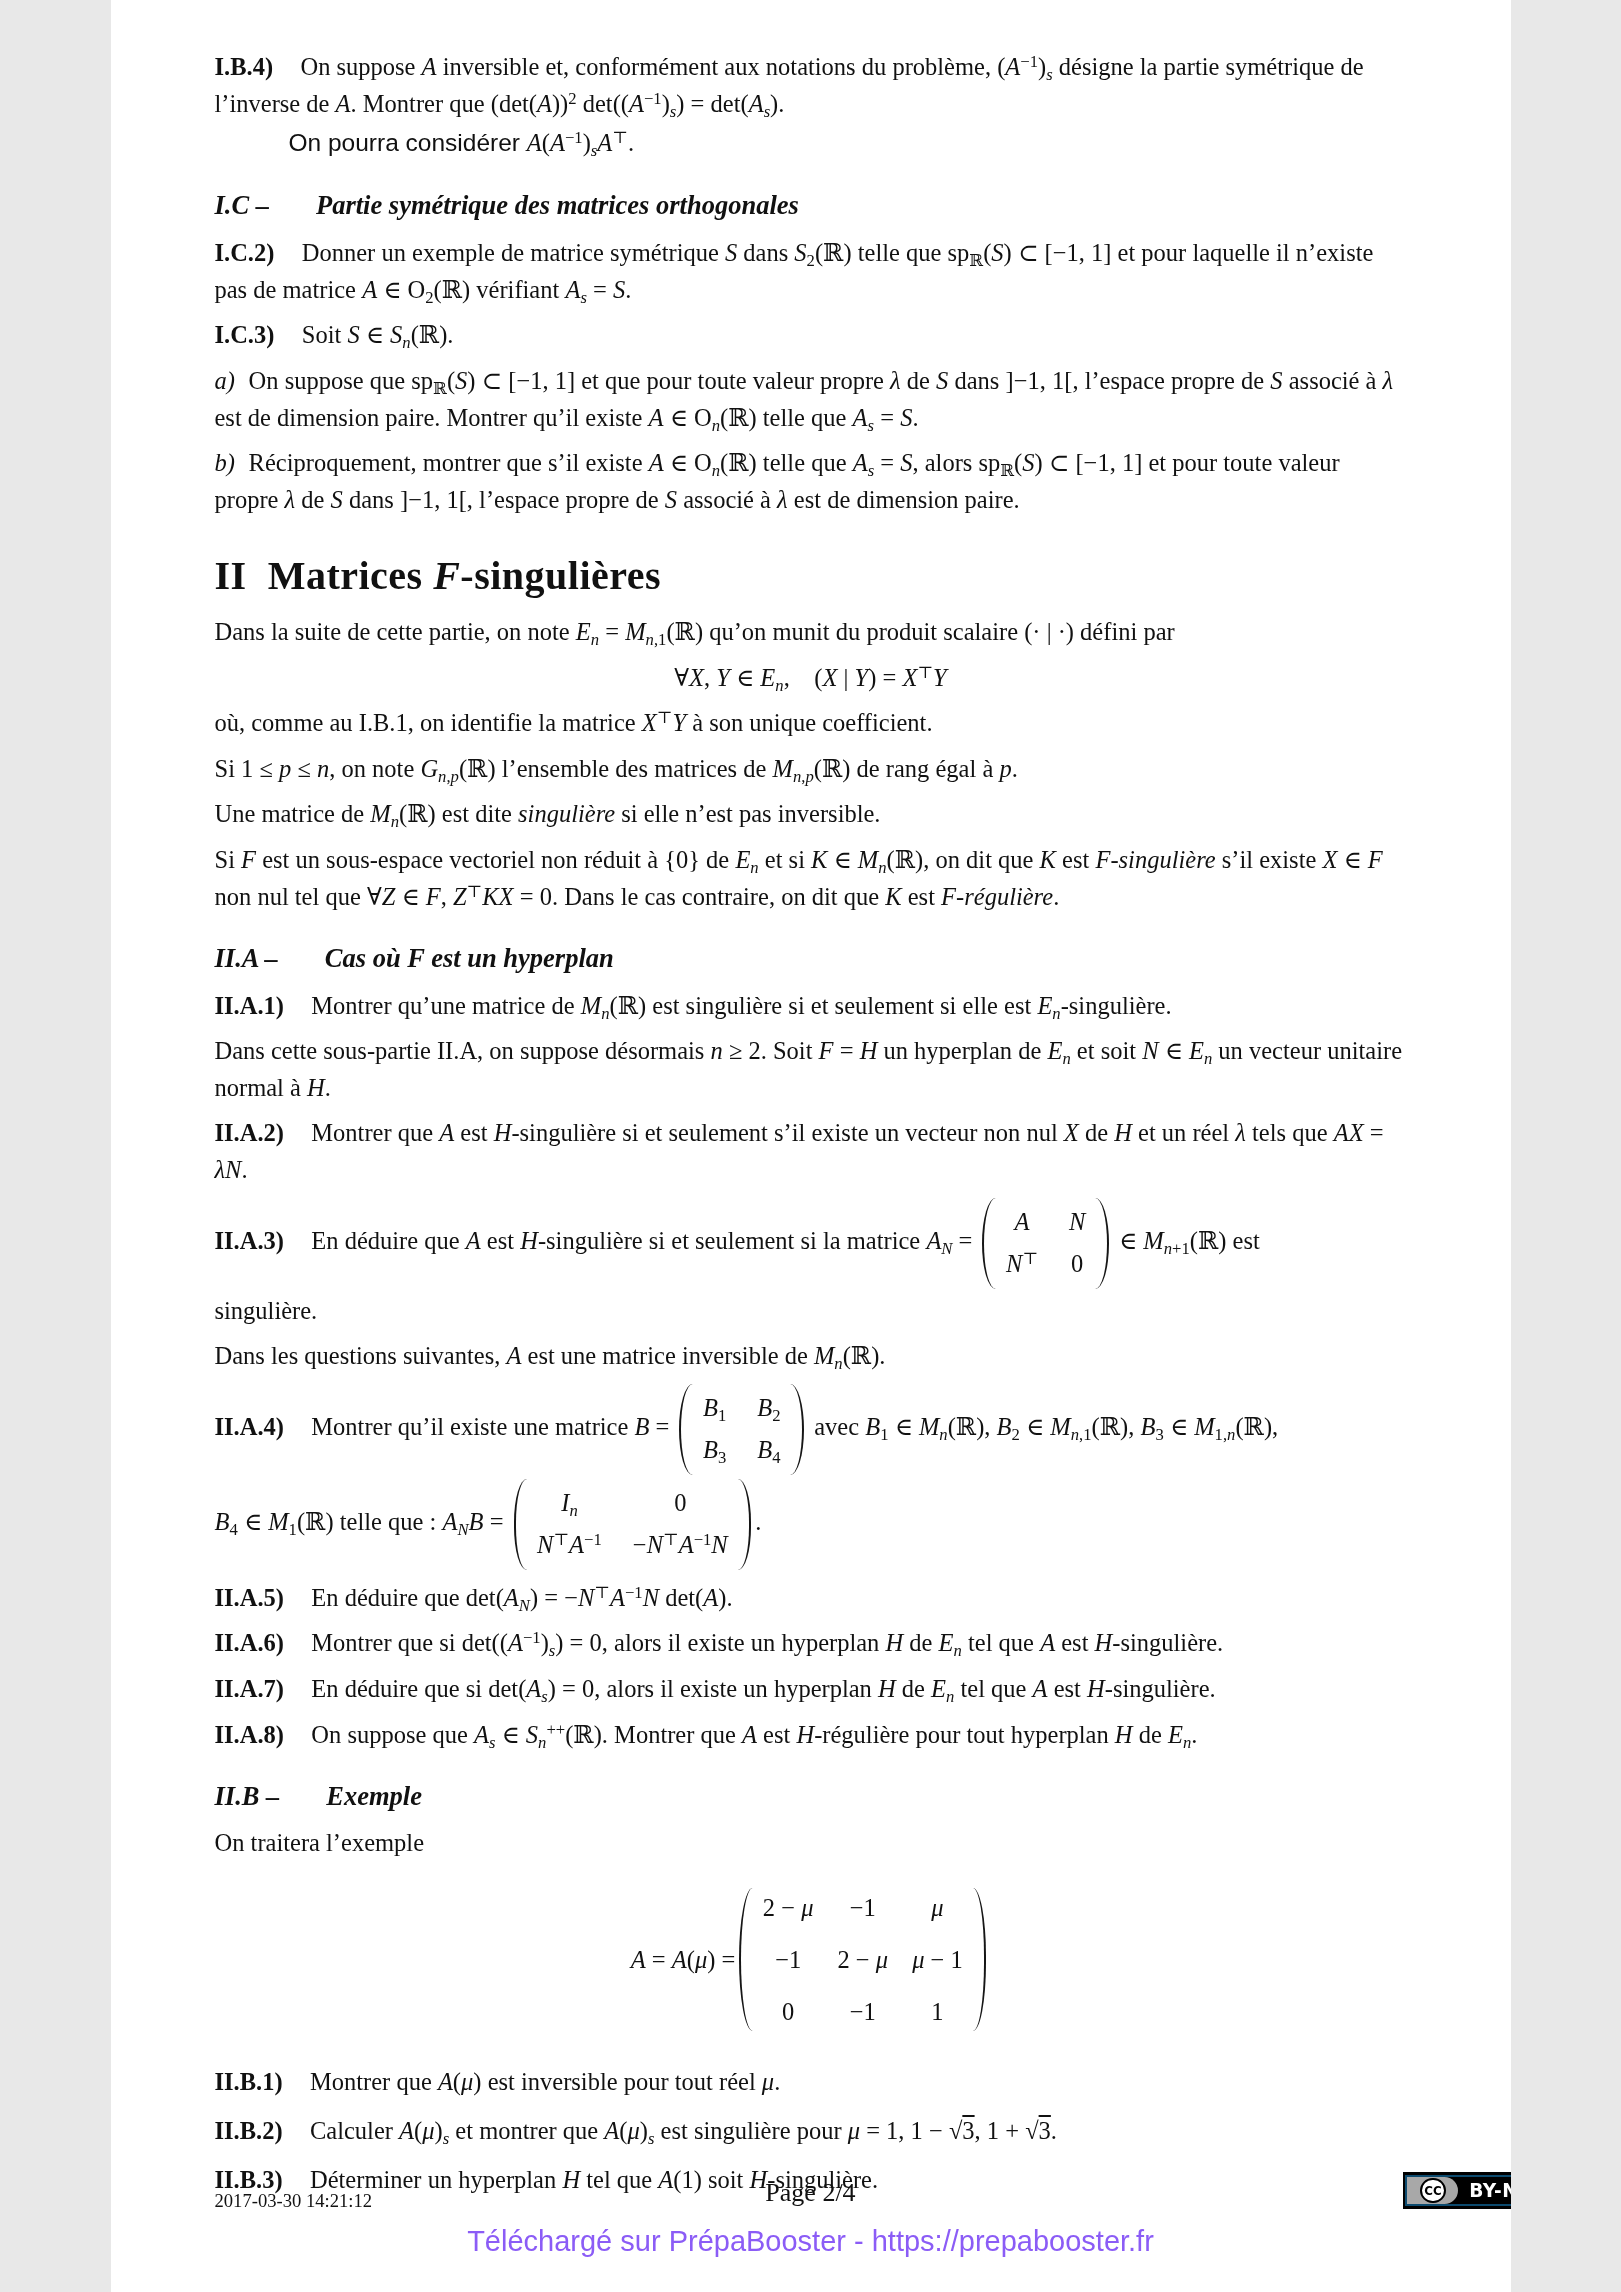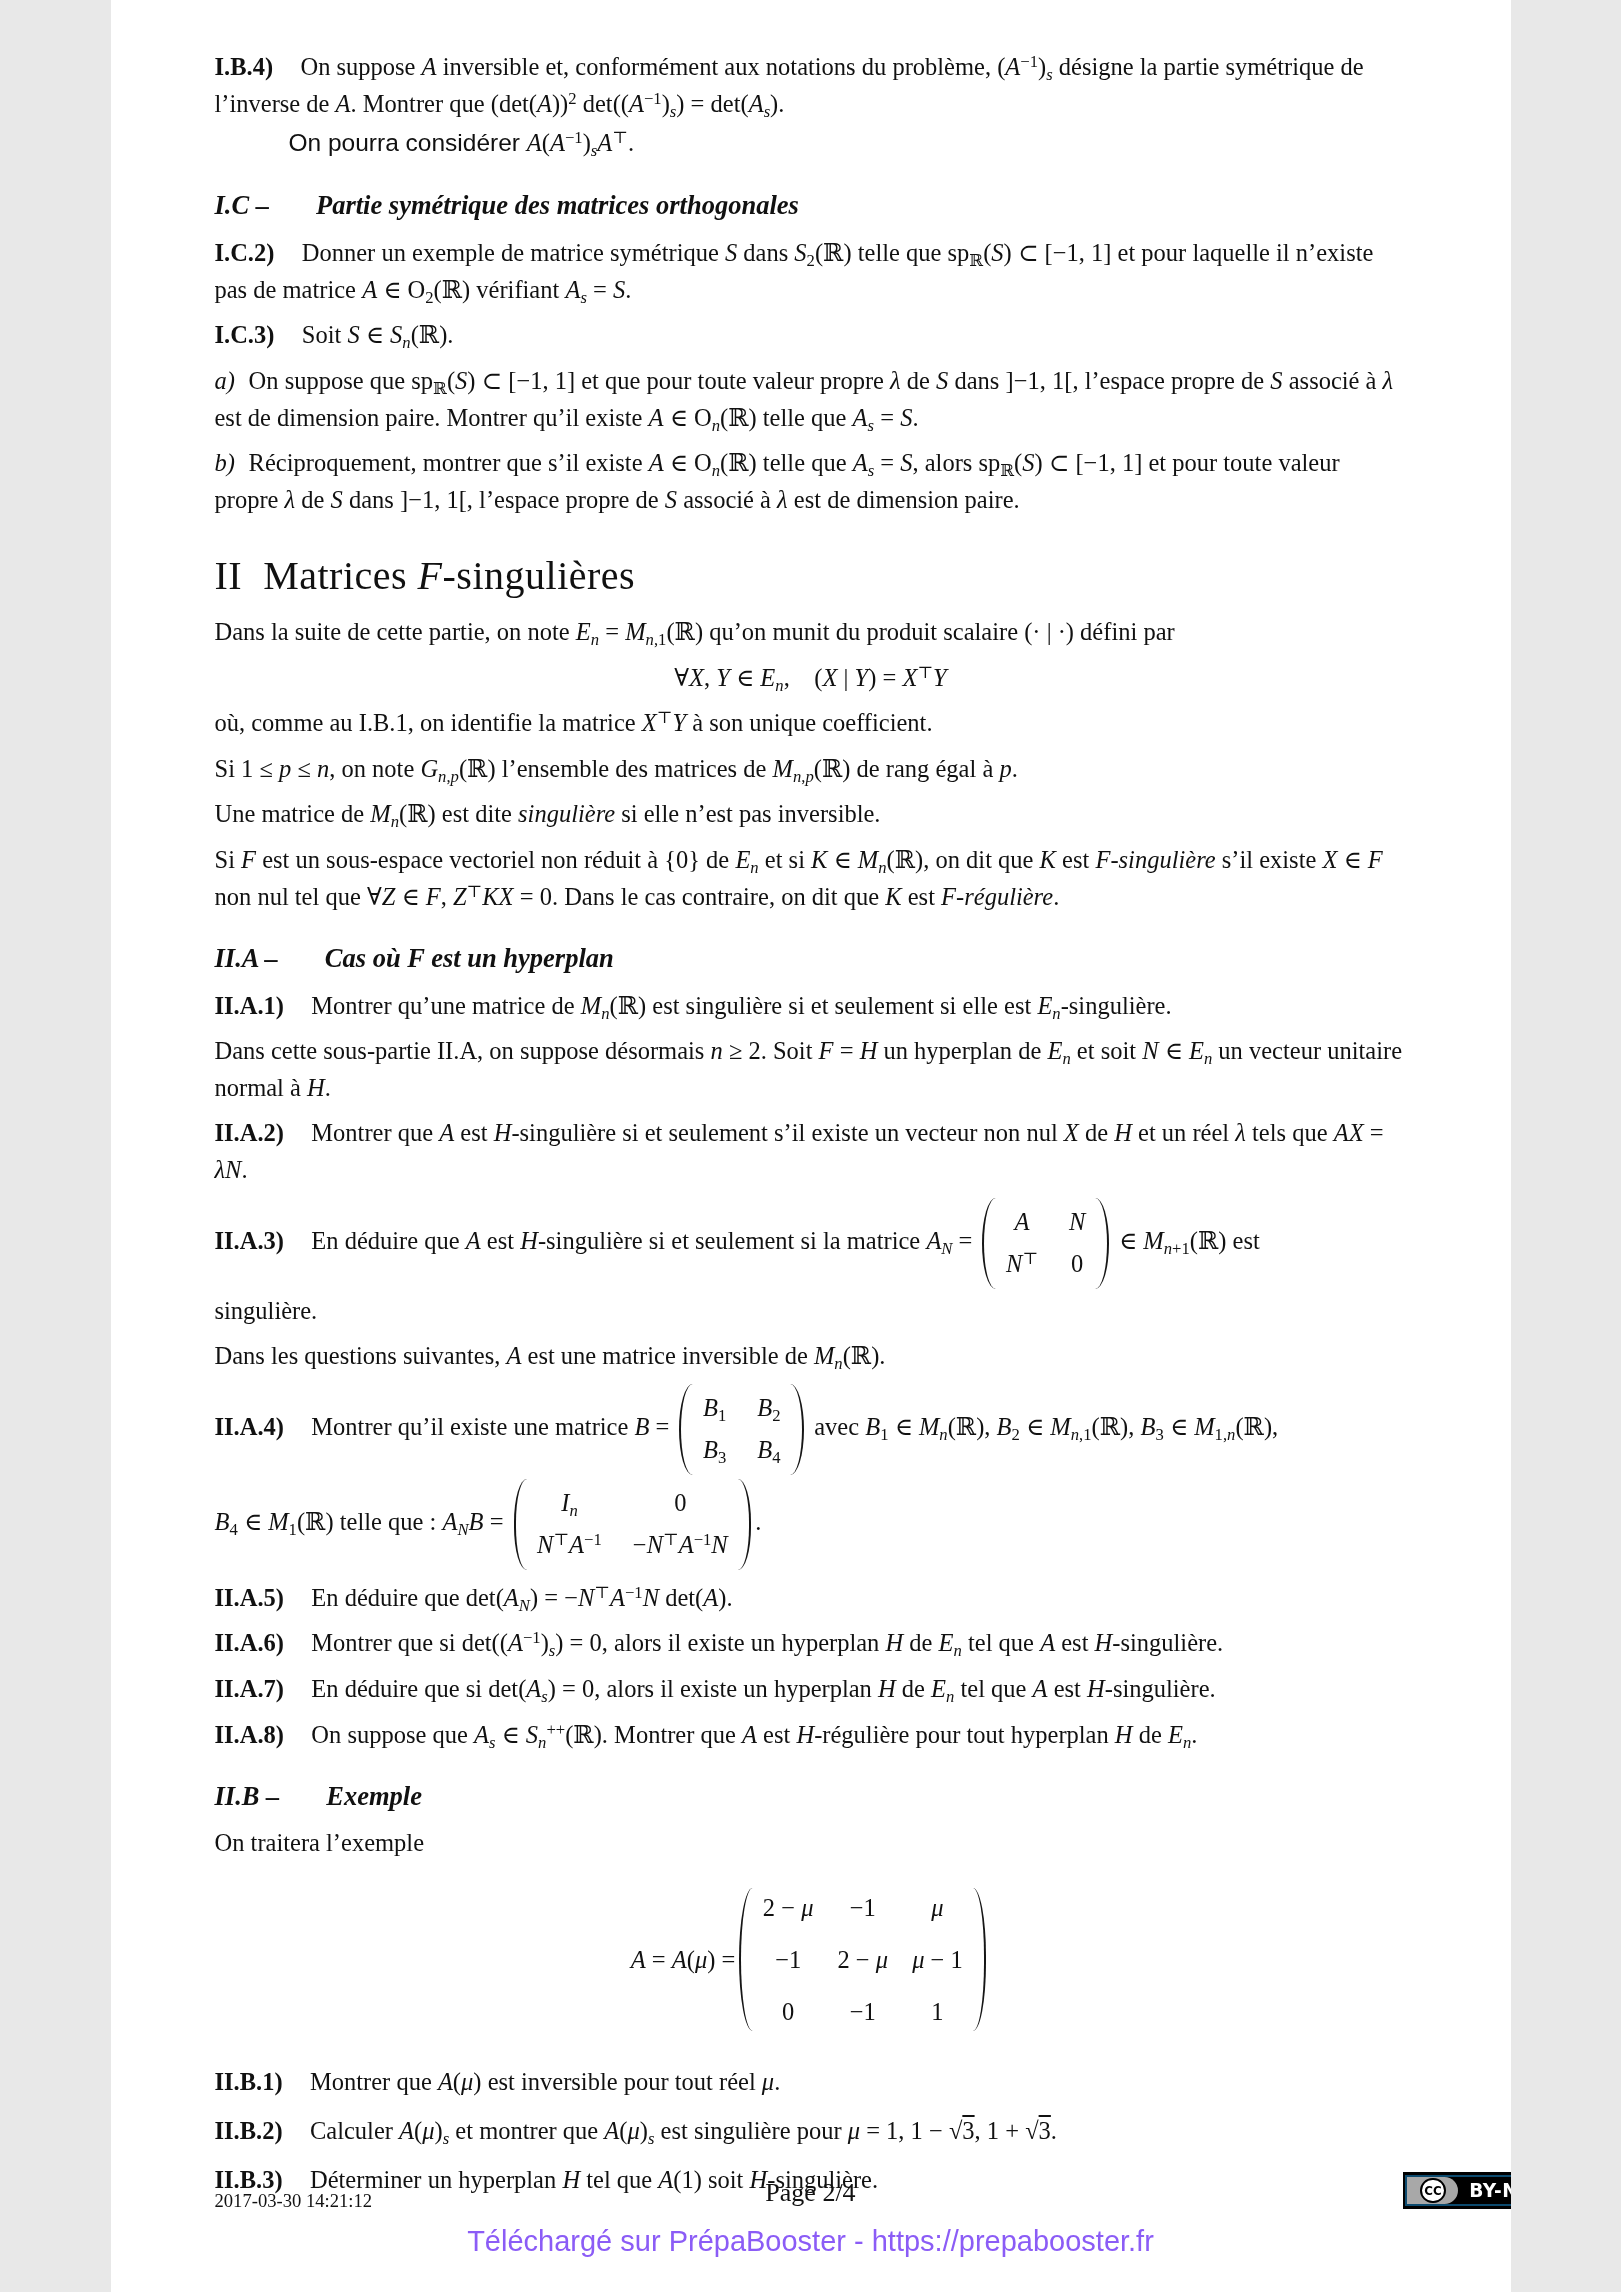--- a/index.html
+++ b/index.html
@@ -11,21 +11,21 @@
   p.q{margin:0 0 8.8px 0;line-height:1.5;}
   .qlabel{font-weight:bold;margin-right:27.4px;}
   .plabel{font-style:italic;margin-right:13.7px;}
 
   .hint{font-family:"Liberation Sans","DejaVu Sans",sans-serif;padding-left:74px;margin:0 0 29px 0;line-height:1.5;}
   .hint .m{font-family:"Liberation Serif","DejaVu Serif",serif;}
 
   h2.subhead{font-size:26.5px;font-weight:bold;font-style:italic;margin:27.4px 0 13.7px 0;}
   .subnum{margin-right:47px;}
 
-  h1.sec-title{font-size:40px;font-weight:normal;margin:33px 0 15.7px 0;letter-spacing:0.5px;}
+  h1.sec-title{font-size:40px;font-weight:bold;margin:33px 0 15.7px 0;letter-spacing:0.5px;}
 
   .formula{text-align:center;margin:25.5px 0 29px 0;}
 
   sub{font-size:68%;vertical-align:-0.3em;line-height:0;}
   sup{font-size:68%;vertical-align:0.5em;line-height:0;}
   i.scr{font-style:italic;}
   .ol{text-decoration:overline;}
 
   
   .mx{display:inline-flex;align-items:stretch;vertical-align:middle;margin:0 3.9px;}

